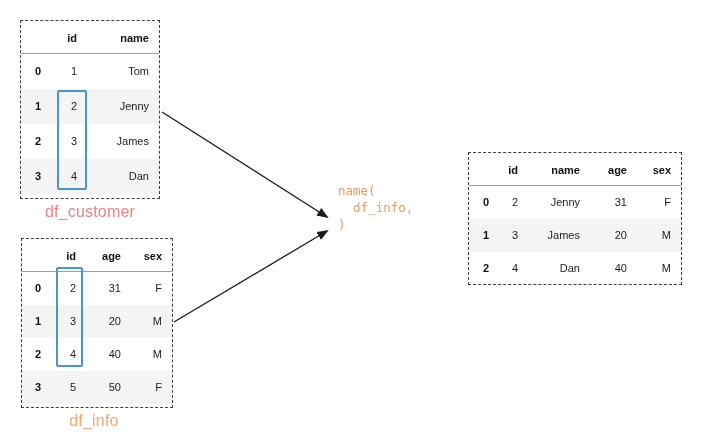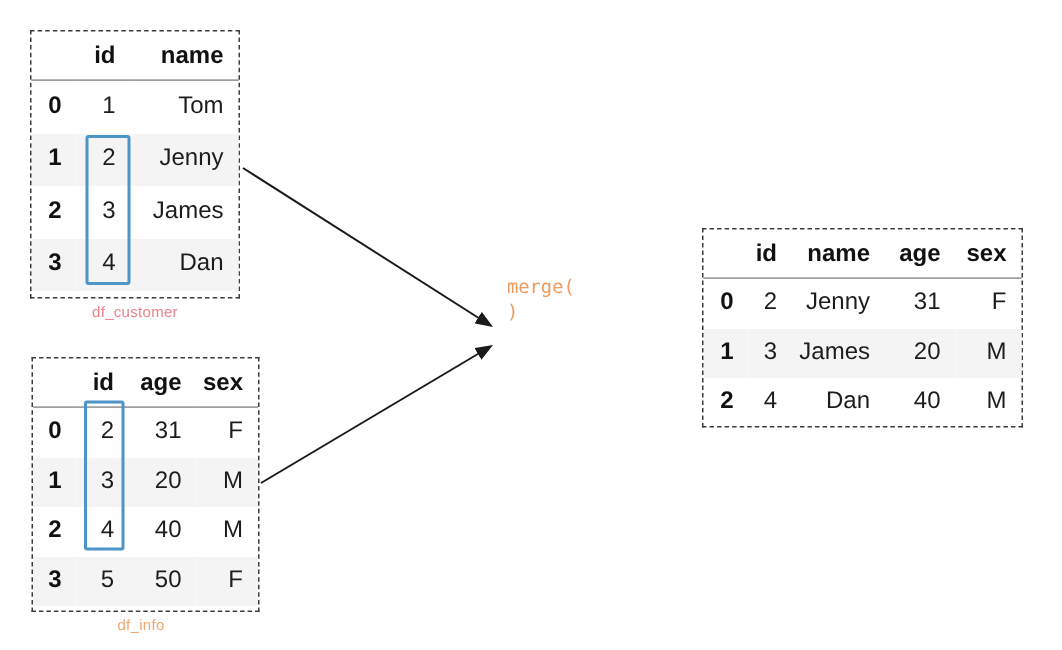--- a/index.html
+++ b/index.html
@@ -6,34 +6,34 @@
   .canvas {
     position:relative; width:708px; height:433px; background:#ffffff;
     font-family:"Liberation Sans", sans-serif; overflow:hidden;
   }
   .panel {
     position:absolute; box-sizing:border-box;
     border:1px dashed #3d3d3d; background:#ffffff; padding-top:2px;
   }
   table.df { width:100%; border-collapse:collapse; table-layout:fixed; }
   table.df th, table.df td {
-    text-align:right; font-size:16px; color:#1c1c1c;
+    text-align:right; font-size:11px; color:#1c1c1c;
     padding:0 10px 0 0; vertical-align:middle;
     overflow:hidden; white-space:nowrap;
   }
   table.df thead th {
     font-weight:bold; color:#111; height:30px;
     border-bottom:1px solid #9e9e9e;
   }
   table.df tbody th { font-weight:bold; color:#111; }
   table.df tbody tr:nth-child(even) { background:#f4f4f4; }
   .panel-customer tbody tr { height:35px; }
   .panel-info tbody tr, .panel-result tbody tr { height:33px; }
   .df-label {
-    position:absolute; font-size:10px; text-align:center; letter-spacing:0.2px;
+    position:absolute; font-size:16px; text-align:center; letter-spacing:0.2px;
   }
   .label-customer { color:#e8838d; }
   .label-info { color:#f0a76f; }
   .hl-rect {
     position:absolute; box-sizing:border-box;
     border:2px solid #4d94c9; border-radius:2px; background:transparent;
   }
   .code-block {
     position:absolute; left:338px; top:182px;
     font-family:"DejaVu Sans Mono", monospace;
@@ -175,21 +175,22 @@
           <td>M</td>
         </tr>
       </tbody>
     </table>
   </div>
 
   <div class="hl-rect" style="left:57px; top:90px; width:30px; height:100px;"></div>
   <div class="hl-rect" style="left:56px; top:267px; width:27px; height:100px;"></div>
 
   <div class="code-block">
-    <div class="code-line">merge(</div>
+    <div class="code-line">name(</div>
+    <div class="code-line">  df_info,</div>
     <div class="code-line">)</div>
   </div>
 
   <svg class="arrows" width="708" height="433" viewBox="0 0 708 433">
     <defs>
       <marker id="ah" markerWidth="9" markerHeight="7" refX="7.5" refY="3.5" orient="auto">
         <path d="M0,0 L9,3.5 L0,7 z" fill="#1a1a1a"></path>
       </marker>
     </defs>
     <line x1="162" y1="112" x2="327" y2="217" stroke="#1a1a1a" stroke-width="1.3" marker-end="url(#ah)"></line>

